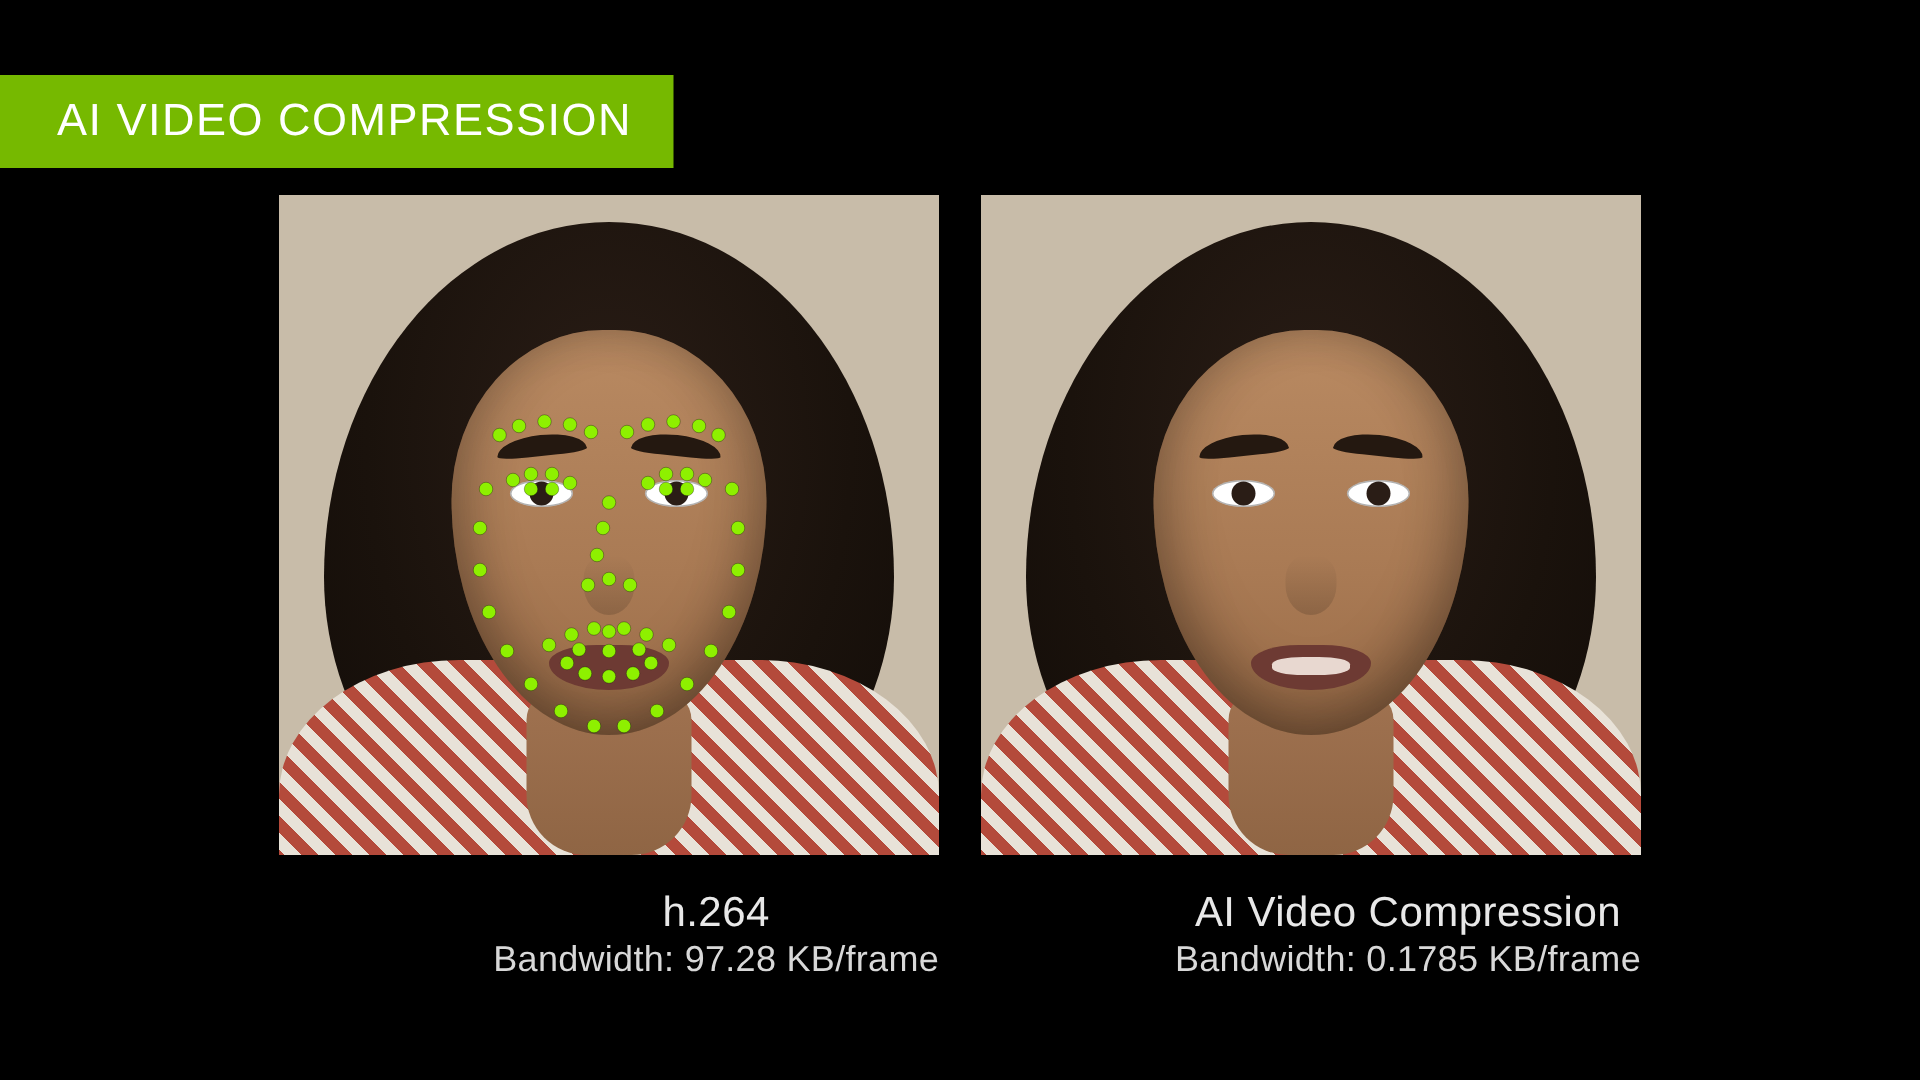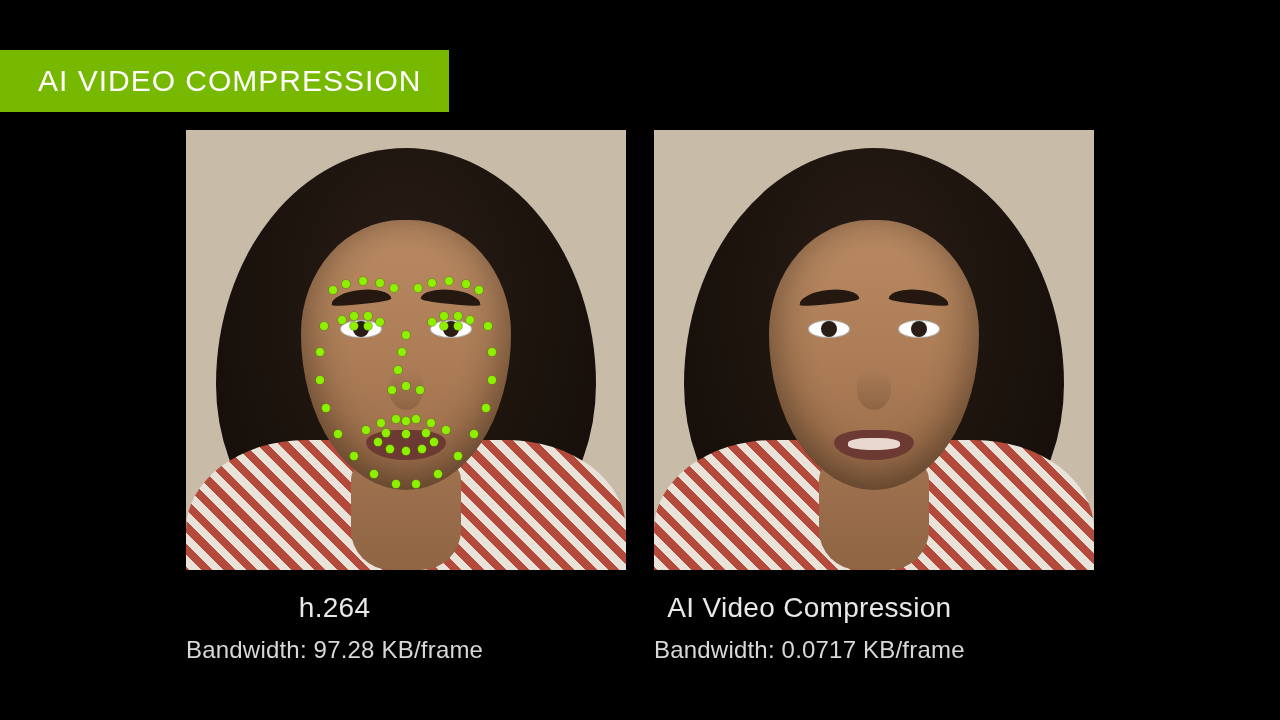--- a/index.html
+++ b/index.html
@@ -19,21 +19,21 @@
   }
 
   .compare {
     position: absolute;
     top: 130px;
     left: 50%;
     transform: translateX(-50%);
     display: flex;
     gap: 28px;
   }
-  .panel { width: 440px; display: flex; flex-direction: column; align-items: flex-start; }
+  .panel { width: 440px; display: flex; flex-direction: column; align-items: flex-end; }
   .frame {
     width: 440px;
     height: 440px;
     background: #c8bca9;
     position: relative;
     overflow: hidden;
   }
 
   
   .hair {
@@ -131,21 +131,21 @@
     background: #e8d8d0;
     border-radius: 40%;
   }
 
   
   .dots { position: absolute; inset: 0; pointer-events: none; }
   .dots circle { fill: #8ef000; stroke: rgba(0,0,0,0.35); stroke-width: 0.6; }
 
   .caption { margin-top: 22px; text-align: center; color: #e8e8e8; }
   .cap-title { font-size: 28px; font-weight: 300; letter-spacing: 0.3px; }
-  .cap-sub { margin-top: 12px; font-size: 24px; font-weight: 300; color: #d8d8d8; letter-spacing: 0.2px; }
+  .cap-sub { margin-top: 2px; font-size: 24px; font-weight: 300; color: #d8d8d8; letter-spacing: 0.2px; }
 </style>
 </head>
 <body>
 
 <div class="stage">
 
   <div class="title-chip">
     <span>AI VIDEO COMPRESSION</span>
   </div>
 
@@ -239,18 +239,18 @@
         <div class="face"></div>
         <div class="brow l"></div>
         <div class="brow r"></div>
         <div class="eye l"></div>
         <div class="eye r"></div>
         <div class="nose"></div>
         <div class="mouth open"></div>
       </div>
       <div class="caption">
         <div class="cap-title">AI Video Compression</div>
-        <div class="cap-sub">Bandwidth: 0.0717 KB/frame</div>
+        <div class="cap-sub">Bandwidth: 0.1785 KB/frame</div>
       </div>
     </div>
 
   </div>
 </div>
 
 </body></html>

